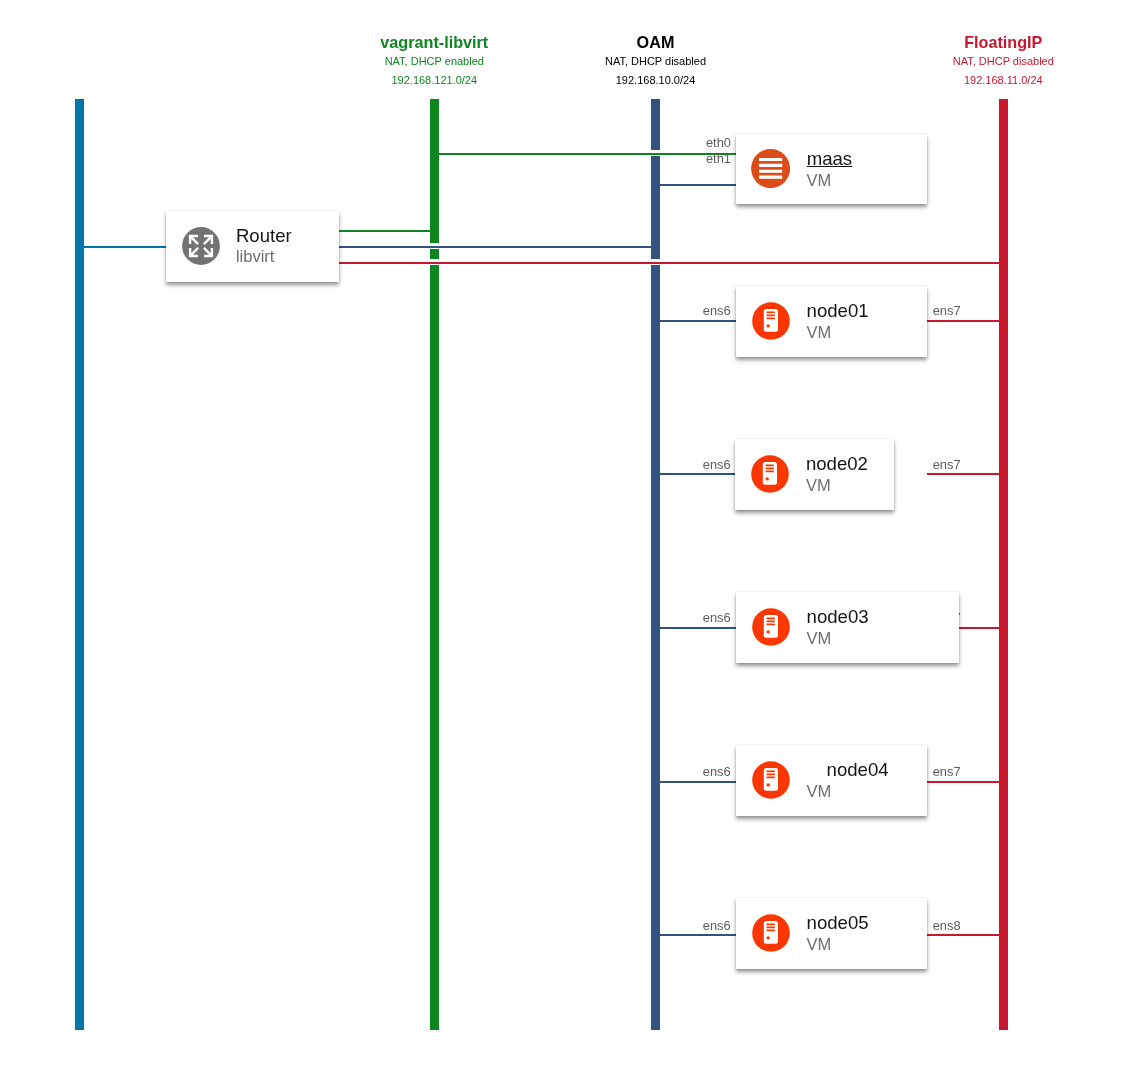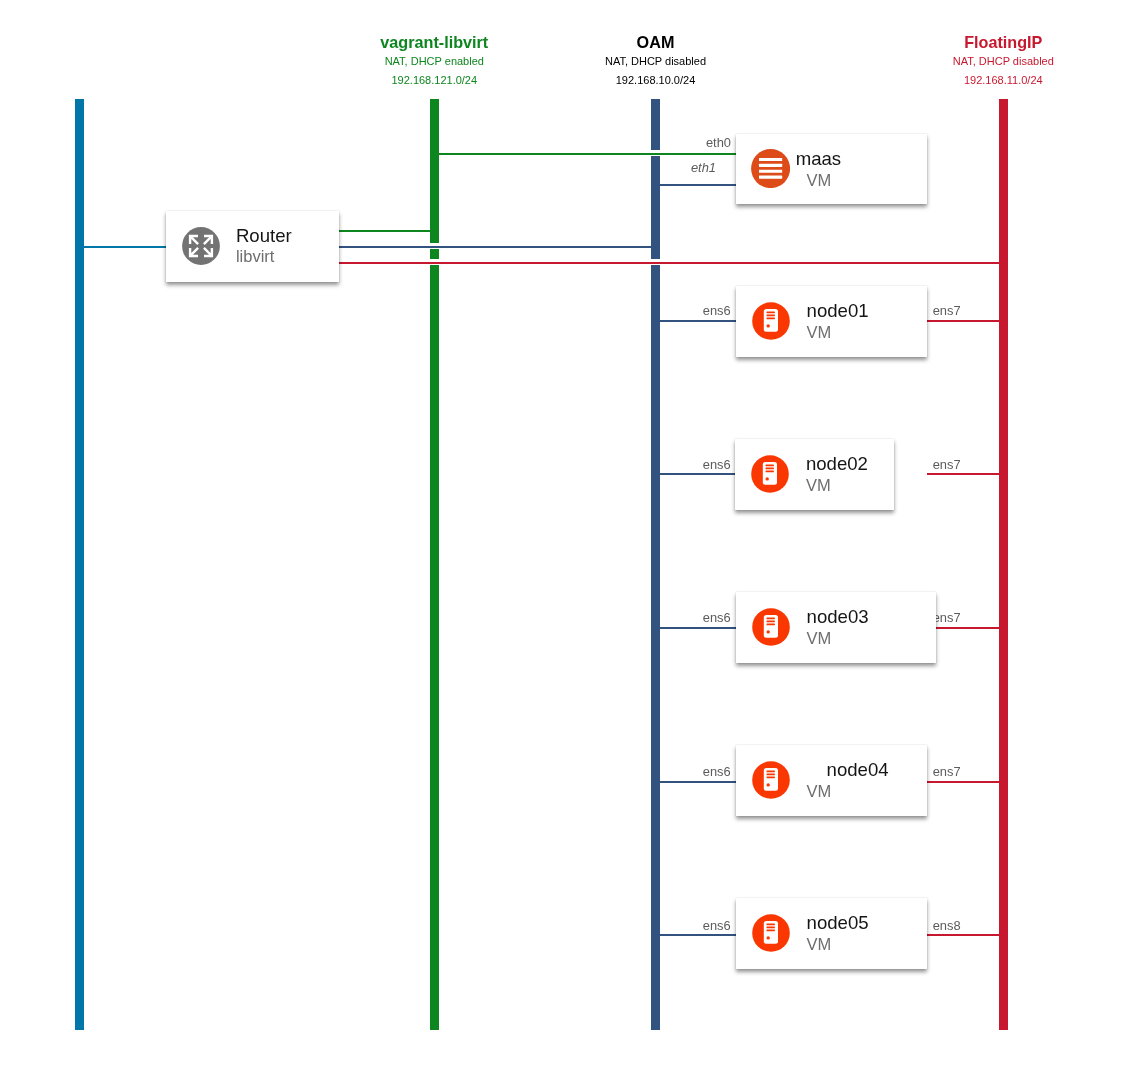--- a/index.html
+++ b/index.html
@@ -60,21 +60,21 @@
 
   <div class="hline" style="left: 339px; top: 245.5px; width: 316.5px; height: 2px; background: rgb(50, 83, 127);"></div>
 
   <div class="hline" style="left: 339px; top: 261.5px; width: 664.5px; height: 2px; background: rgb(200, 24, 47);"></div>
 
   <div class="hline" style="left: 434px; top: 152.5px; width: 302px; height: 2px; background: rgb(14, 134, 32);"></div>
 
   <div class="hline" style="left: 655px; top: 183.5px; width: 81px; height: 2px; background: rgb(50, 83, 127);"></div>
 
   <div class="iflabel" style="left:676px;top:136.9px;width:55px;text-align:right;">eth0</div>
-  <div class="iflabel" style="left:676px;top:162px;width:55px;text-align:center;font-style:italic;">eth1</div>
+  <div class="iflabel" style="left:676px;top:153px;width:55px;text-align:right;">eth1</div>
 
   <div class="card" style="left:166px;top:210.5px;width:173px;height:71px;">
     <span class="icon" style="left:16.2px;top:16.6px;width:38px;height:38px;">
       <svg viewBox="0 0 38 38" width="38" height="38">
         <circle cx="19" cy="19" r="18.9" fill="#737373"></circle>
         <defs>
           <path id="arrUL" d="M6.9 7.8 h9.1 v2.45 h-5.0 l5.95 5.95 -1.7 1.7 -5.95 -5.95 v5.0 h-2.4 z"></path>
         </defs>
         <g fill="#ffffff">
           <use href="#arrUL"></use>
@@ -93,21 +93,21 @@
       <svg viewBox="0 0 39.2 39.2" width="39.2" height="39.2">
         <circle cx="19.6" cy="19.6" r="19.5" fill="#dd4b18"></circle>
         <g fill="#ffffff">
           <rect x="8.0" y="8.9" width="23.2" height="3.15" rx="0.4"></rect>
           <rect x="8.0" y="14.8" width="23.2" height="3.15" rx="0.4"></rect>
           <rect x="8.0" y="20.7" width="23.2" height="3.15" rx="0.4"></rect>
           <rect x="8.0" y="26.6" width="23.2" height="3.15" rx="0.4"></rect>
         </g>
       </svg>
     </span>
-    <div class="title" style="left:60px;top:16.25px;">maas</div>
+    <div class="title" style="left:71px;top:16.25px;text-decoration:underline;">maas</div>
     <div class="sub" style="left:70.9px;top:38.15px;">VM</div>
   </div>
 
   <div id="nodes">
     <div class="hline" style="left:655px;top:319.6px;width:80.70000000000005px;height:2px;background:#32537f;"></div>
     <div class="hline" style="left:927.4000000000001px;top:319.6px;width:75.89999999999986px;height:2px;background:#c8182f;"></div>
     <div class="iflabel" style="left:675.7px;top:305px;width:55px;text-align:right;">ens6</div>
     <div class="iflabel" style="left:932.7px;top:305px;width:55px;text-align:left;">ens7</div>
     <div class="card" style="left:735.7px;top:285.5px;width:191.7px;height:71.4px;">
       <span class="icon" style="left:16px;top:16.8px;width:38px;height:38px;"><svg viewBox="0 0 38 38" width="38" height="38">
@@ -138,21 +138,21 @@
         <circle cx="16.2" cy="23.9" r="1.7"></circle>
       </g>
     </svg></span>
       <div class="title" style="left:70.9px;top:16.65px;">node02</div>
       <div class="sub" style="left:70.9px;top:38.45px;">VM</div>
     </div>
     <div class="hline" style="left:655px;top:627px;width:80.70000000000005px;height:2px;background:#32537f;"></div>
     <div class="hline" style="left:927.4000000000001px;top:627px;width:75.89999999999986px;height:2px;background:#c8182f;"></div>
     <div class="iflabel" style="left:675.7px;top:612.4px;width:55px;text-align:right;">ens6</div>
     <div class="iflabel" style="left:932.7px;top:612.4px;width:55px;text-align:left;">ens7</div>
-    <div class="card" style="left:735.7px;top:591.5px;width:200px;height:71.4px;">
+    <div class="card" style="left:735.7px;top:591.5px;width:200px;height:71.4px;padding-left:23px;">
       <span class="icon" style="left:16px;top:16.8px;width:38px;height:38px;"><svg viewBox="0 0 38 38" width="38" height="38">
       <circle cx="19" cy="19" r="18.8" fill="#fa3701"></circle>
       <rect x="11.8" y="7.0" width="14.2" height="22.7" rx="2.5" fill="#ffffff"></rect>
       <g fill="#fa3701">
         <rect x="14.5" y="9.6" width="8.4" height="1.6" rx="0.5"></rect>
         <rect x="14.5" y="12.6" width="8.4" height="1.6" rx="0.5"></rect>
         <rect x="14.5" y="15.6" width="8.4" height="1.6" rx="0.5"></rect>
         <circle cx="16.2" cy="23.9" r="1.7"></circle>
       </g>
     </svg></span>

